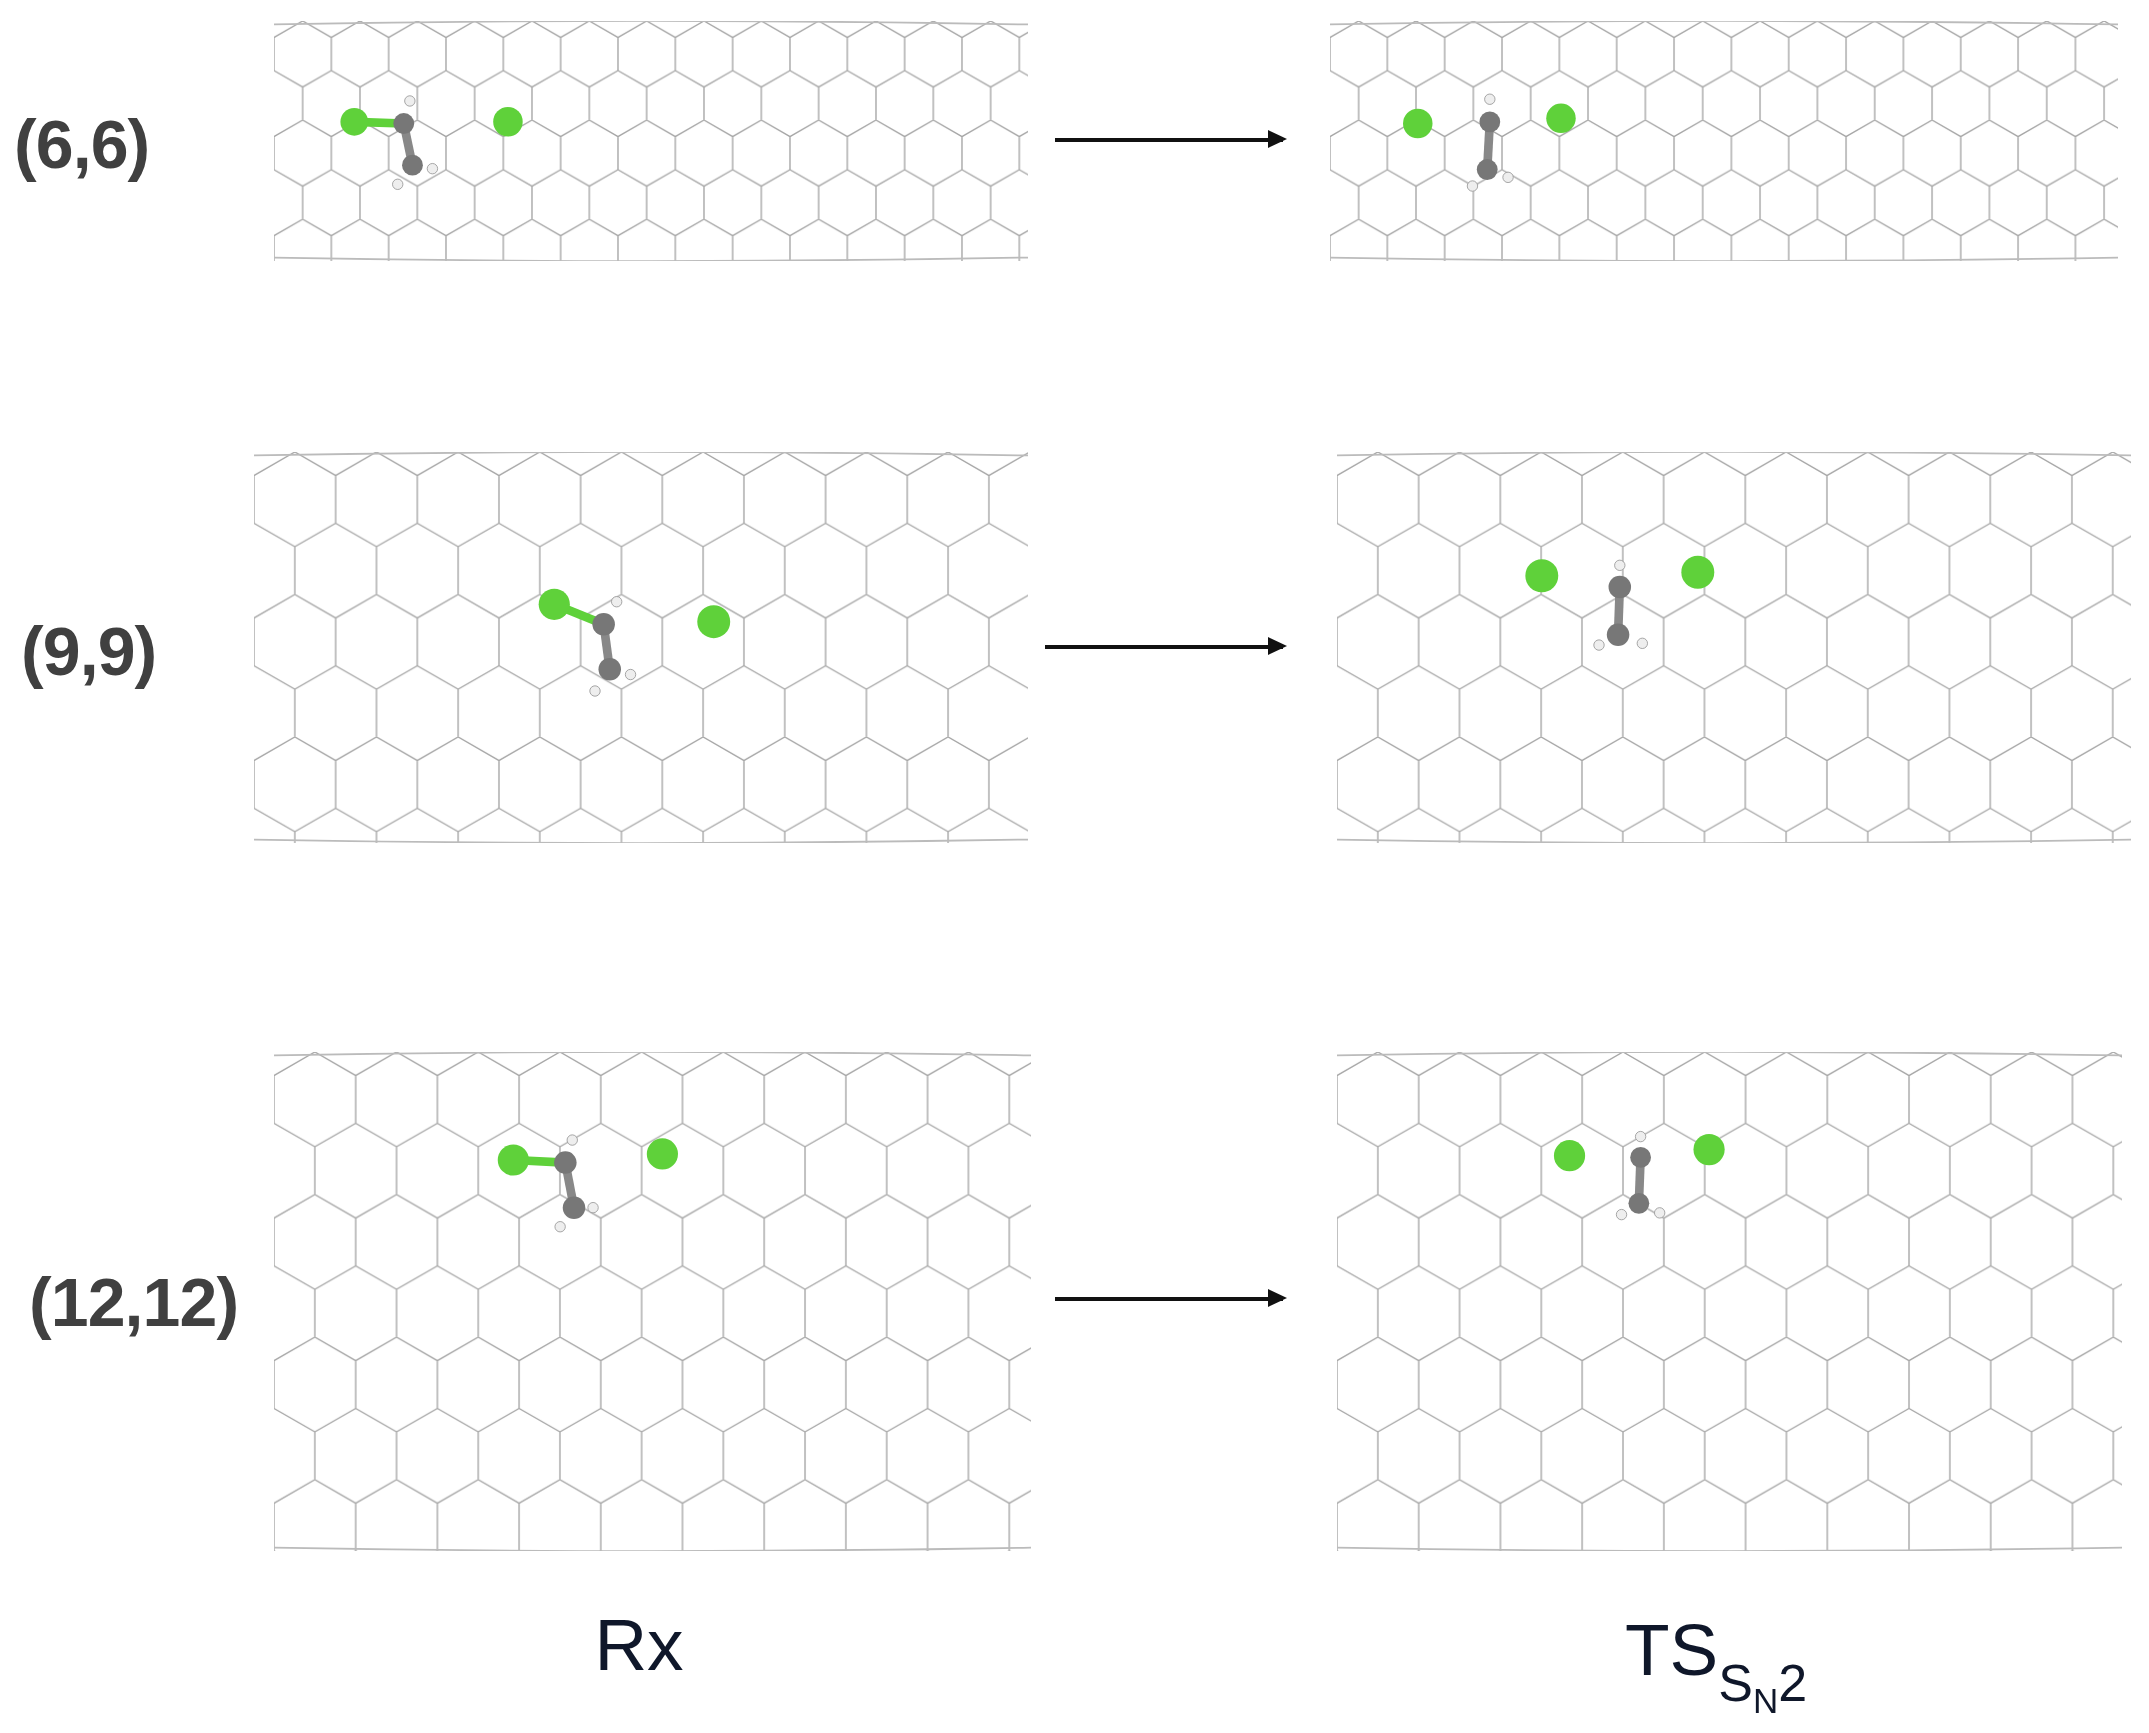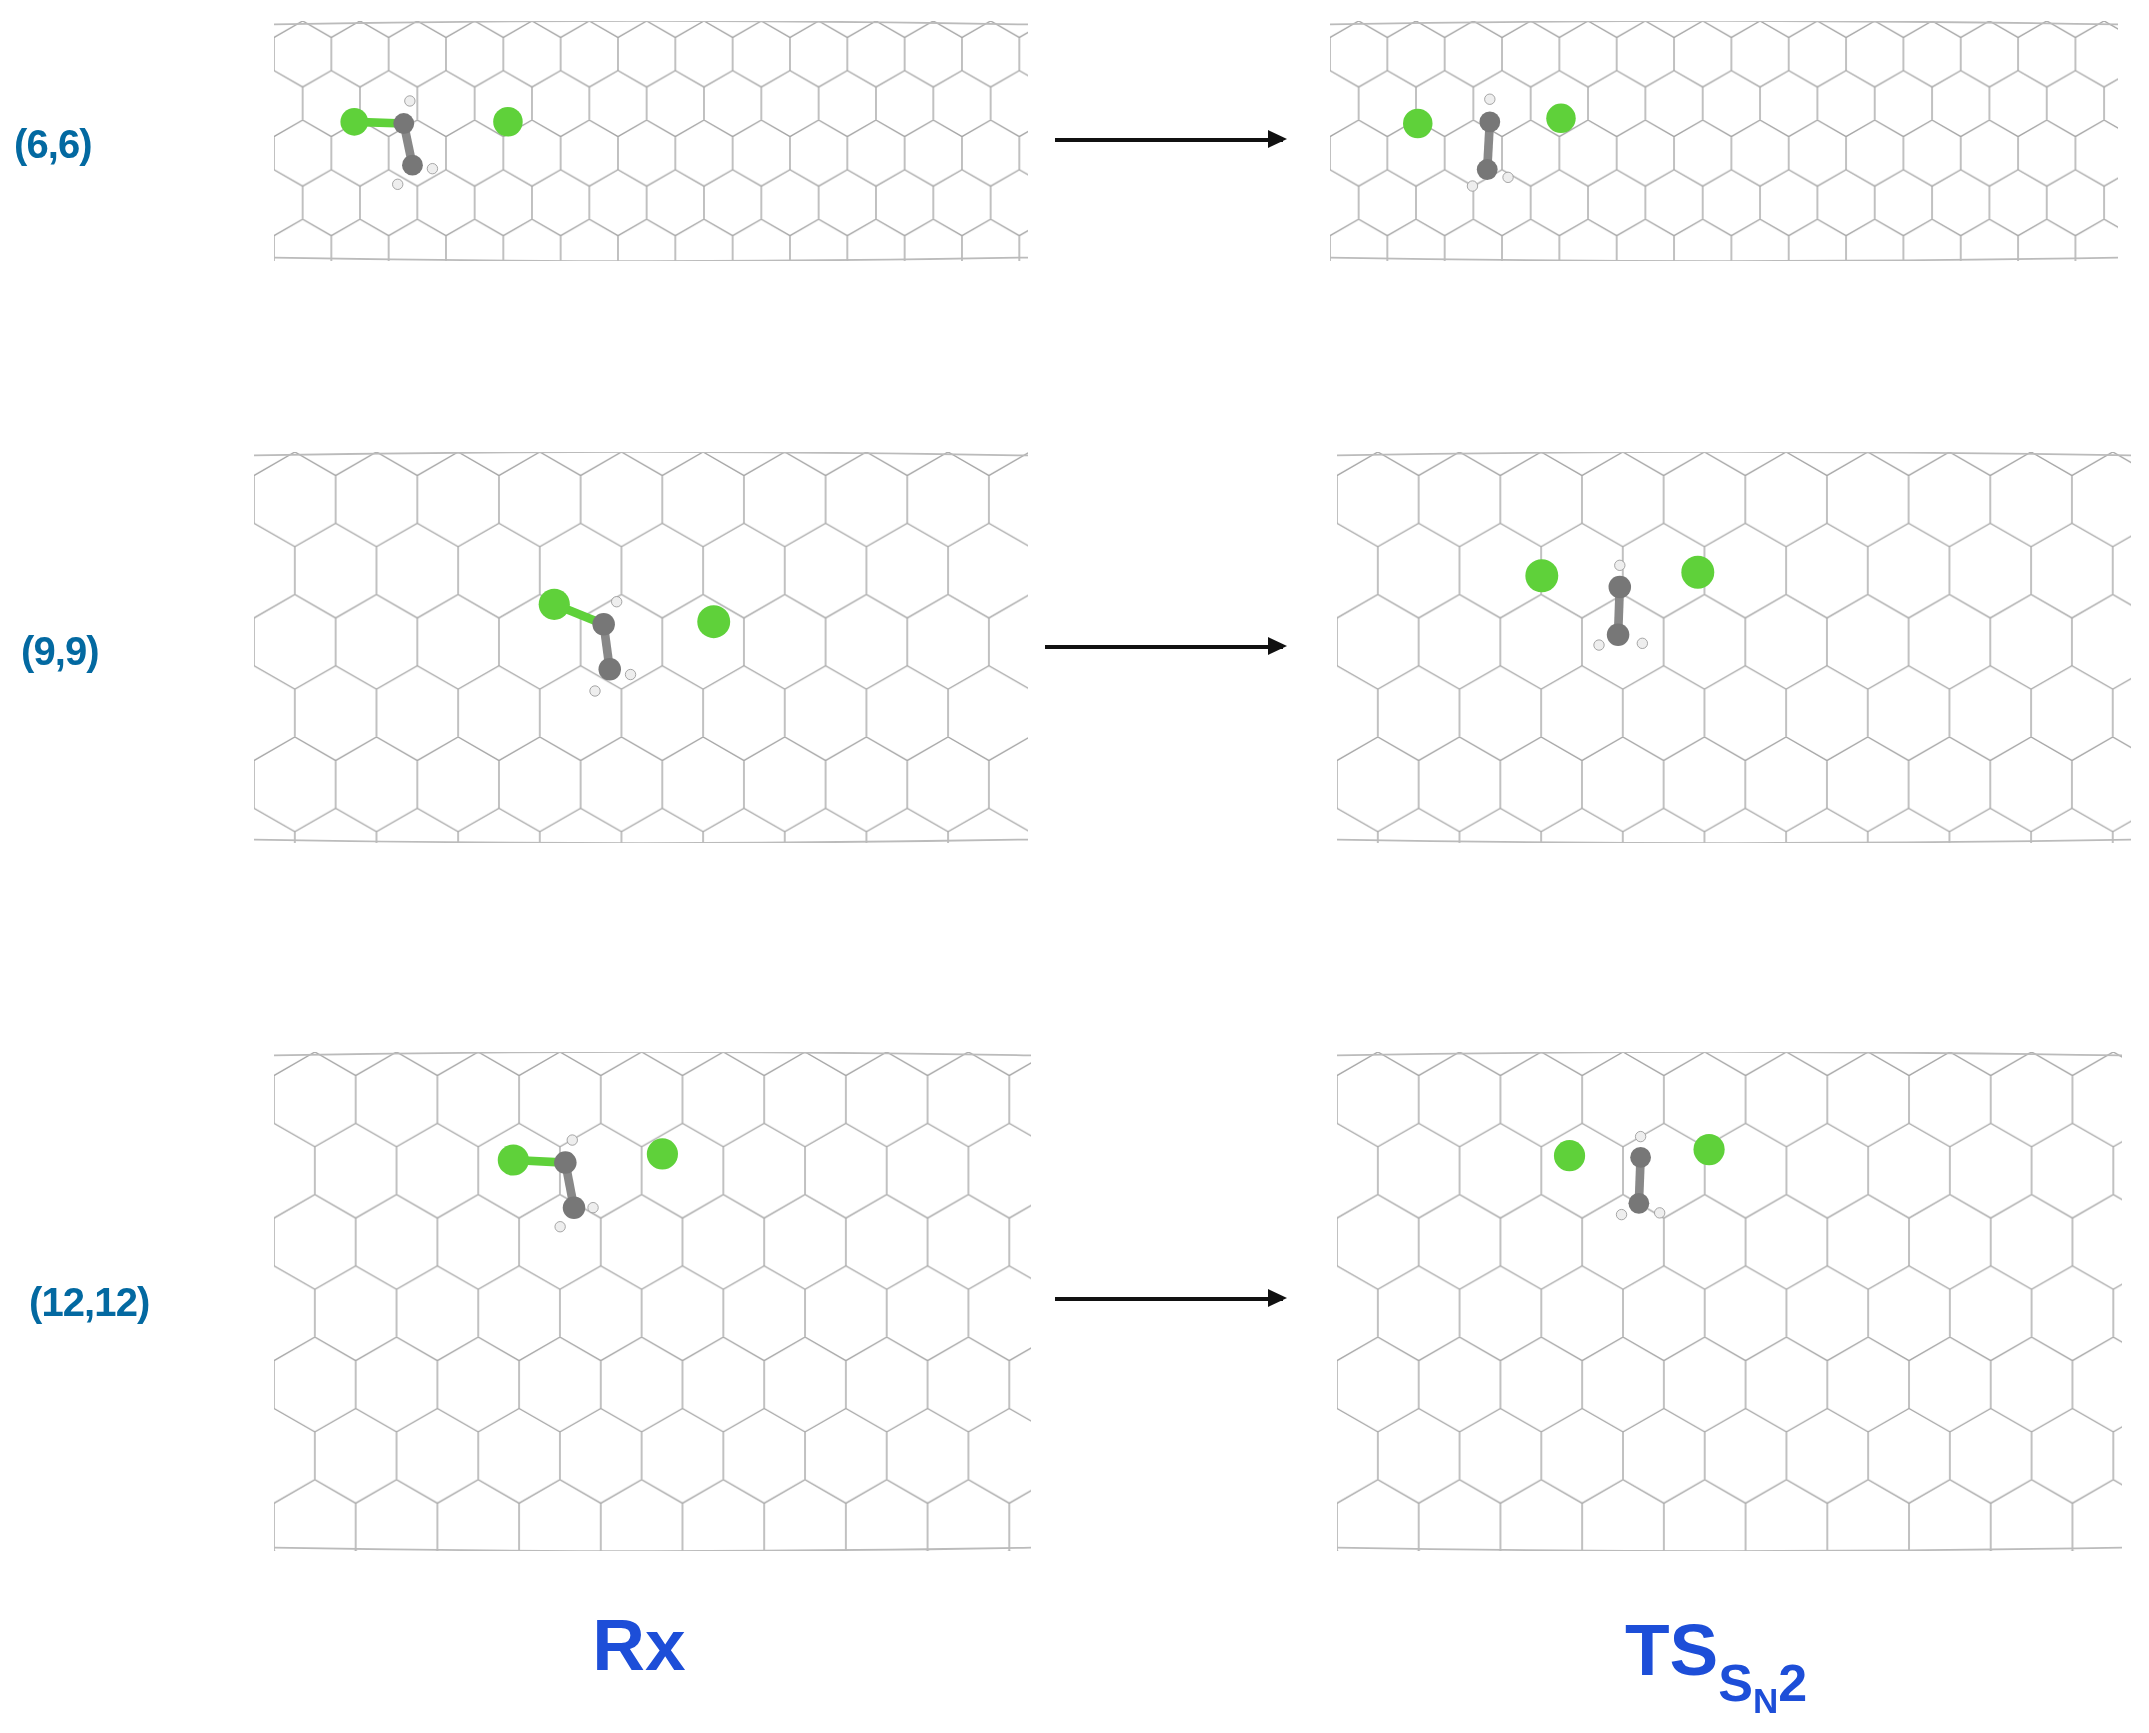--- a/index.html
+++ b/index.html
@@ -1,22 +1,22 @@
 <!DOCTYPE html>
 <html style="font-size:14px"><head>
 <meta charset="utf-8">
 <style>
   html,body{margin:0;padding:0;background:#fff;}
   body{width:2149px;height:1734px;position:relative;overflow:hidden;font-family:"Liberation Sans","DejaVu Sans",sans-serif;}
-  .row-label{position:absolute;font-weight:bold;font-size:40px;color:#0369a1;transform:translateY(-50%);letter-spacing:-0.9px;text-align:center;}
+  .row-label{position:absolute;font-weight:bold;font-size:68px;color:#404040;transform:translateY(-50%);letter-spacing:-0.9px;text-align:center;}
   .tube{position:absolute;}
   .tube svg{display:block;width:100%;height:100%;}
   .arrow{position:absolute;height:3.5px;background:#111;}
   .arrow::after{content:"";position:absolute;right:-3.5px;top:-7.8px;border-left:19px solid #111;border-top:9.6px solid transparent;border-bottom:9.6px solid transparent;}
-  .col-label{position:absolute;font-weight:bold;font-size:73px;color:#1d4ed8;transform:translate(-50%,-50%);white-space:nowrap;}
+  .col-label{position:absolute;font-weight:normal;font-size:73px;color:#0f172a;transform:translate(-50%,-50%);white-space:nowrap;}
   .col-label sub{font-size:52px;vertical-align:-26px;}
   .col-label sub sub{font-size:35px;vertical-align:-12px;}
   .mol{position:absolute;}
 </style>
 </head>
 <body>
 
 <svg width="0" height="0" style="position:absolute">
   <defs>
     <pattern id="hex-small" width="66" height="114" patternUnits="userSpaceOnUse">

